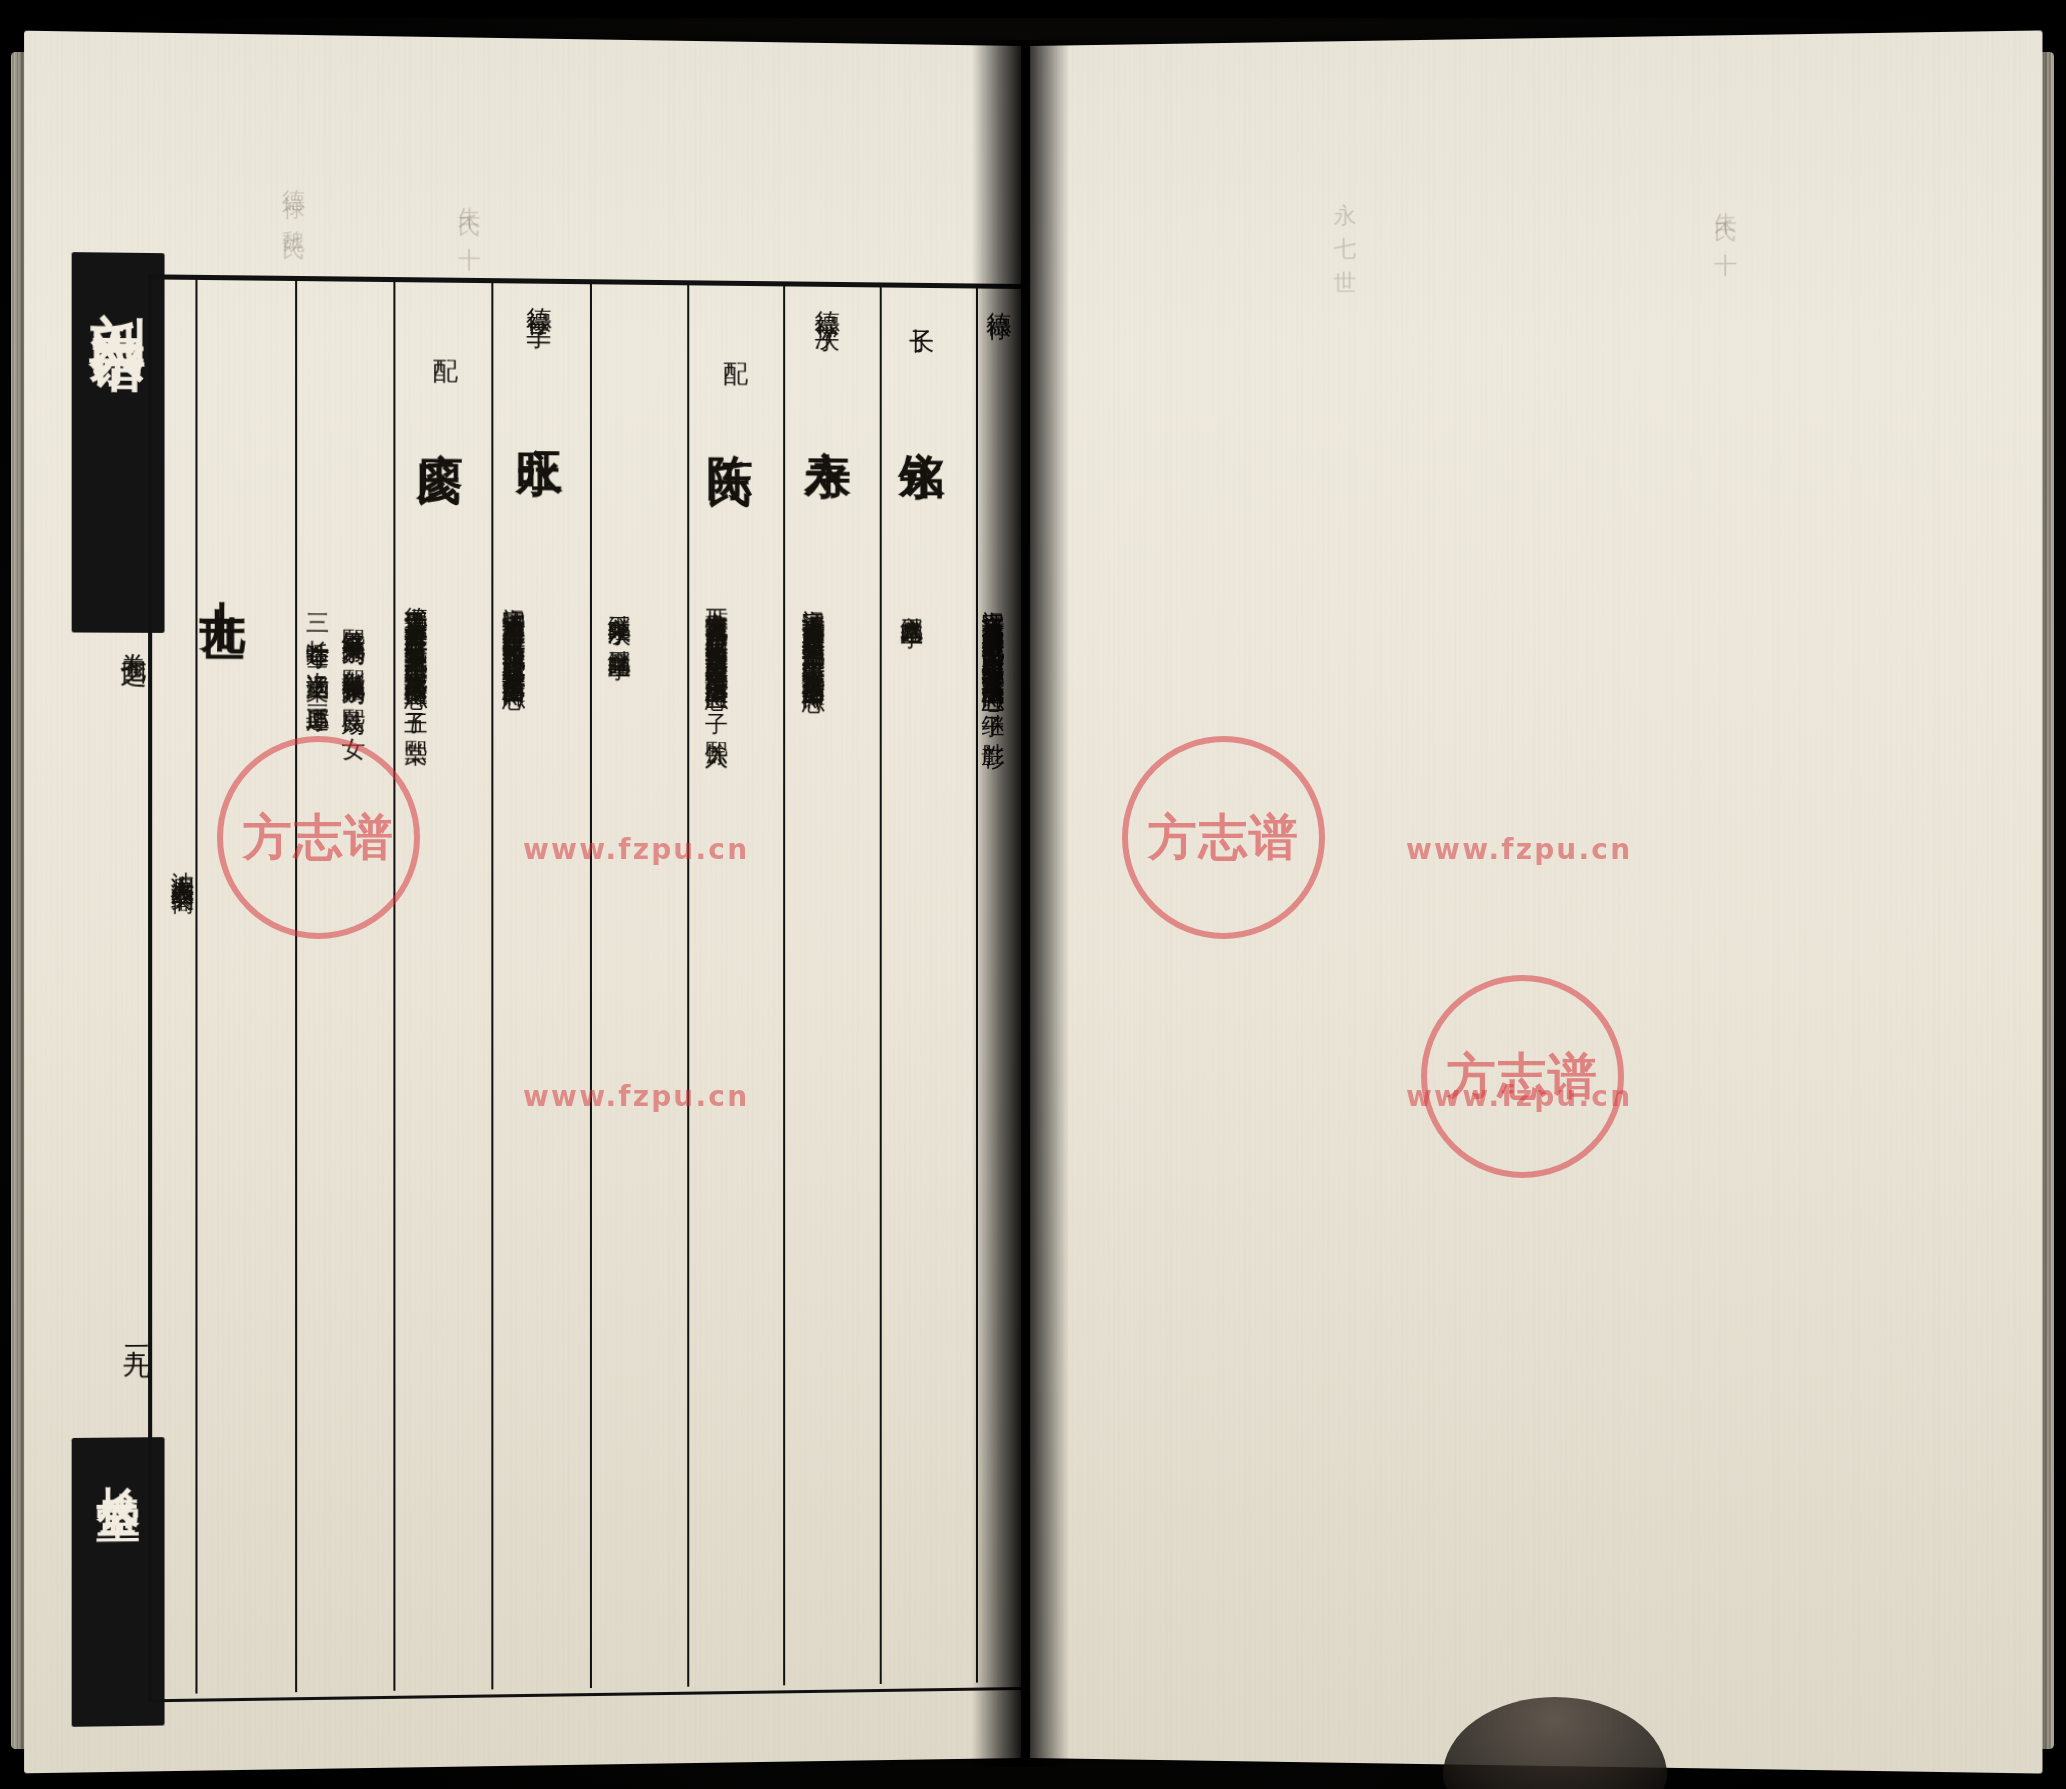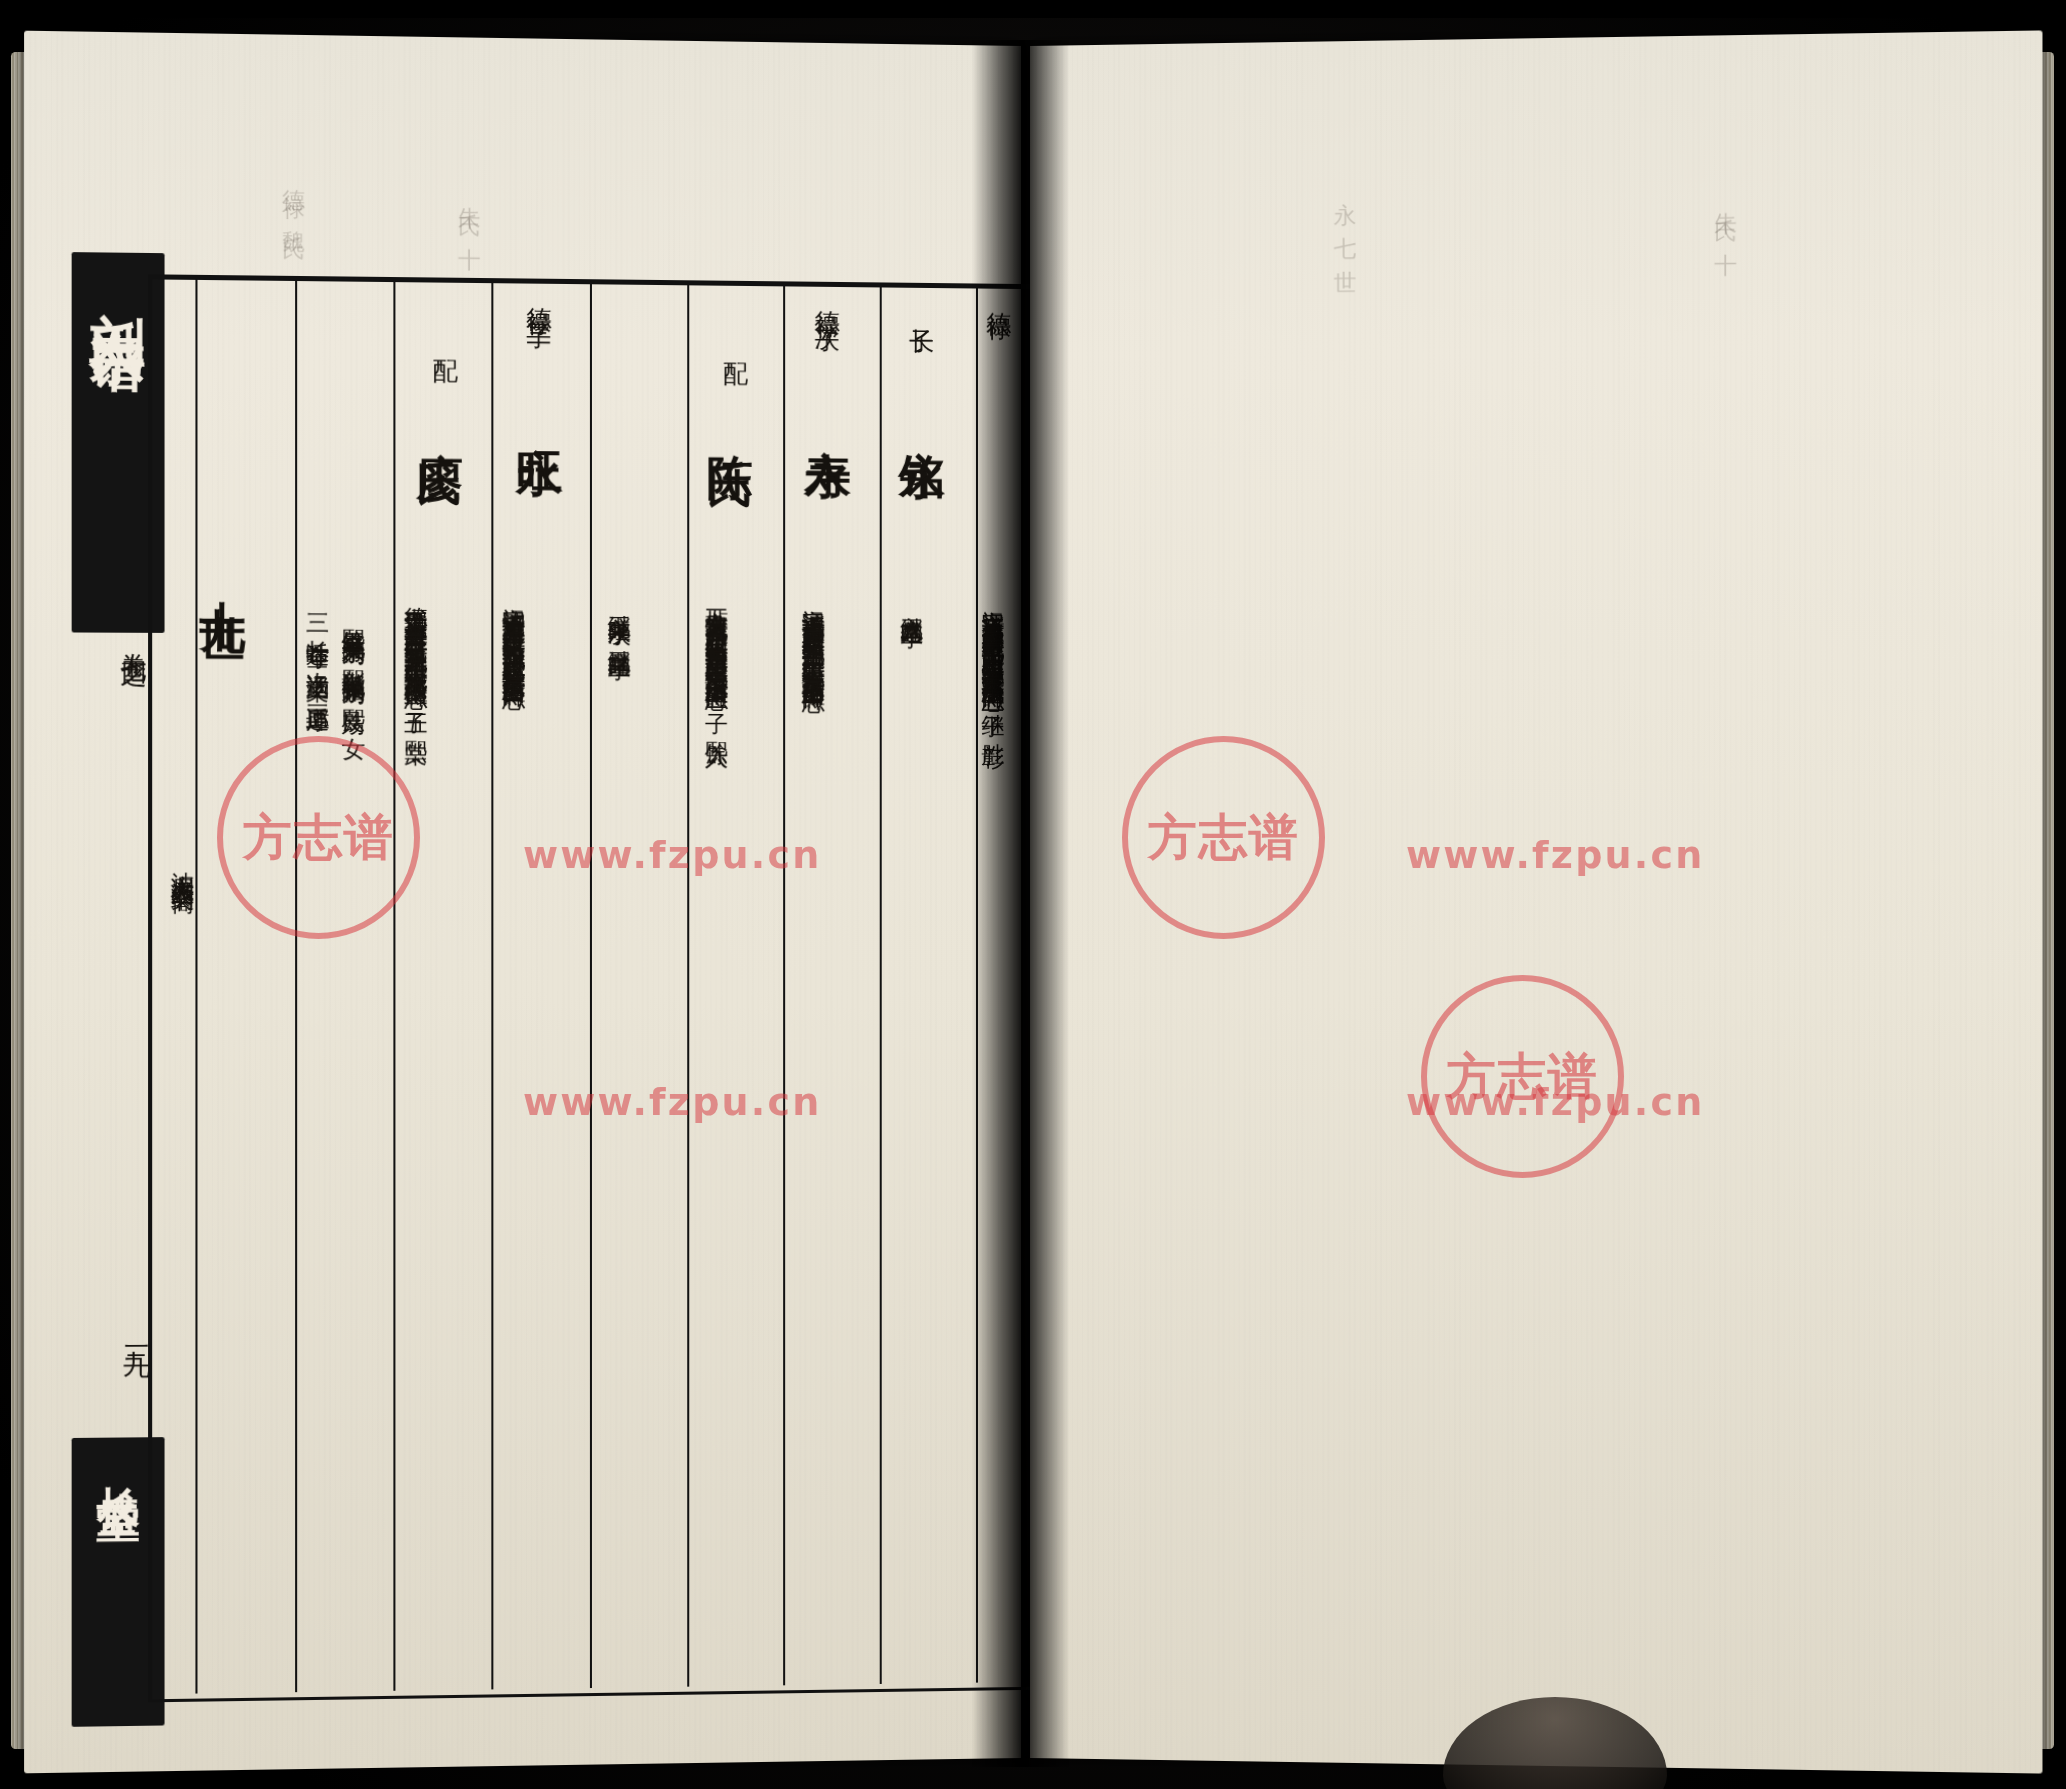--- a/index.html
+++ b/index.html
@@ -229,21 +229,21 @@
     writing-mode: horizontal-tb;
     font-size: 49px;
     line-height: 1.05;
     text-align: center;
     letter-spacing: 1.5px;
   }
   .wm-url {
     position: absolute;
     color: rgba(214,52,60,0.5);
     font-family: "DejaVu Sans", sans-serif;
-    font-size: 38px;
+    font-size: 28px;
     font-weight: bold;
     letter-spacing: 2.2px;
     pointer-events: none;
     white-space: nowrap;
   }
 
   
   #thumb {
     position: absolute;
     left: 1443px; top: 1679px;

